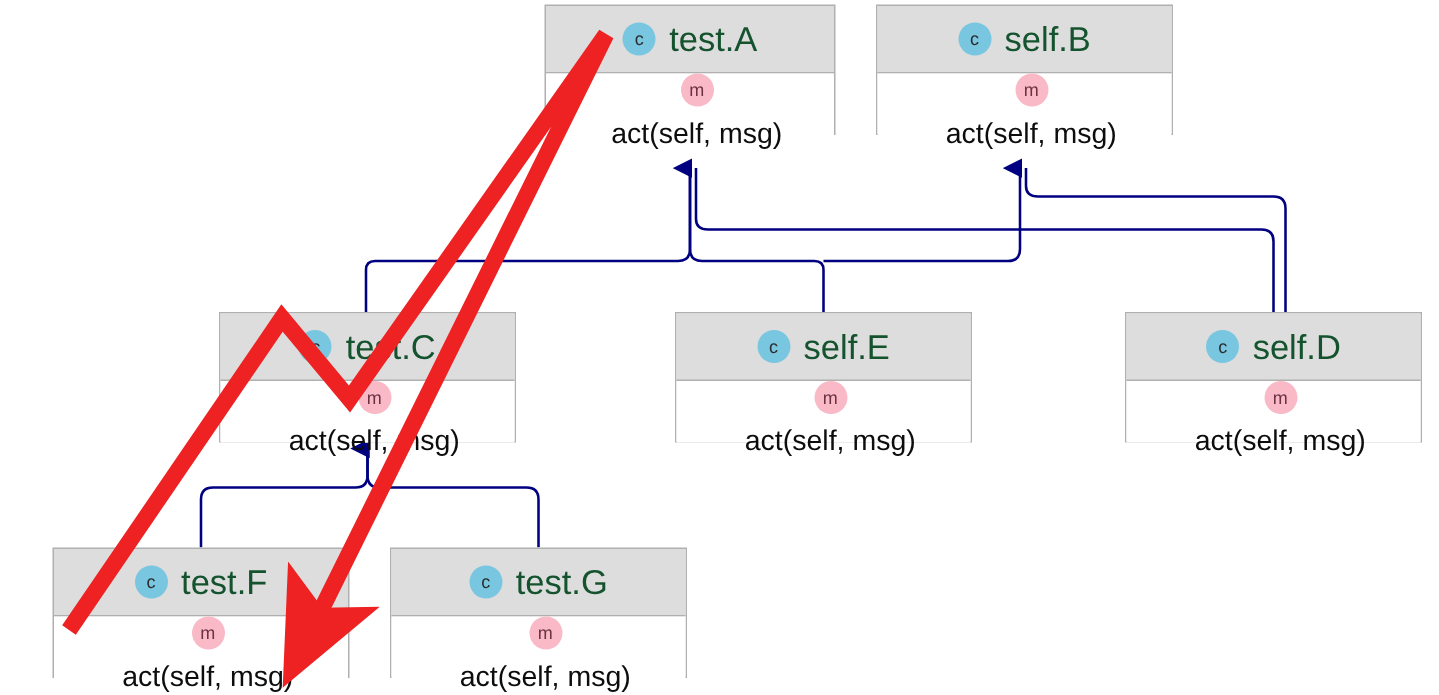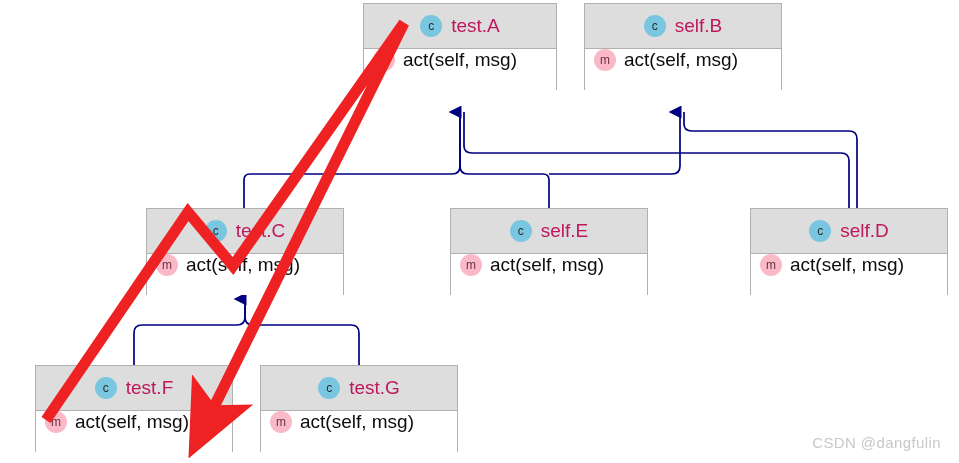--- a/index.html
+++ b/index.html
@@ -35,27 +35,28 @@
     display: flex;
     align-items: center;
     justify-content: center;
     gap: 9px;
   }
   .class-body {
     box-sizing: border-box;
     height: 41px;
     background: #ffffff;
     display: flex;
-    align-items: flex-start;
+    align-items: center;
     padding-left: 9px;
     gap: 8px;
+    flex-direction: column;
   }
   .class-name {
-    font-size: 19px;
-    color: #be185d;
+    font-size: 23px;
+    color: #14532d;
     letter-spacing: 0px;
     white-space: nowrap;
   }
   .member-name {
     font-size: 19px;
     color: #0d0d0d;
     white-space: nowrap;
   }
 
   
@@ -208,15 +209,14 @@
 
   <svg id="annotation" viewBox="0 0 959 463" xmlns="http://www.w3.org/2000/svg">
     <defs>
       <marker id="red-head" markerWidth="7" markerHeight="7" refX="3.2" refY="3.5" orient="auto" markerUnits="strokeWidth">
         <path d="M0,0.4 L7,3.5 L0,6.6 L1.6,3.5 Z" fill="#ee2222"></path>
       </marker>
     </defs>
     <polyline id="annotation-path" fill="none" stroke="#ee2222" stroke-width="11" stroke-linecap="butt" stroke-linejoin="miter" marker-end="url(#red-head)" points="46,420 188,212 233,266 404,23 207,421"></polyline>
   </svg>
 
-  <div class="watermark">CSDN @dangfulin</div>
 
 </div>
 
 </body></html>

